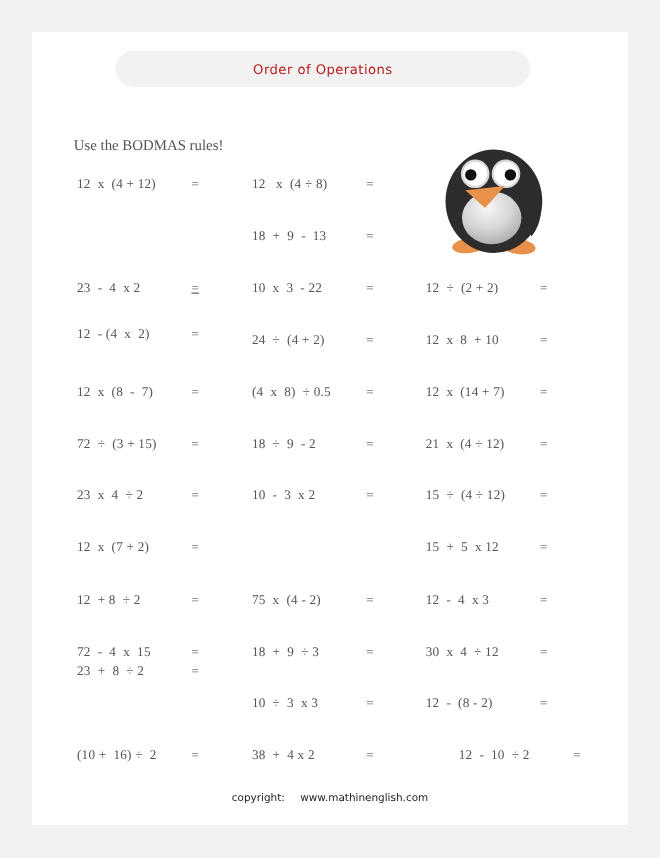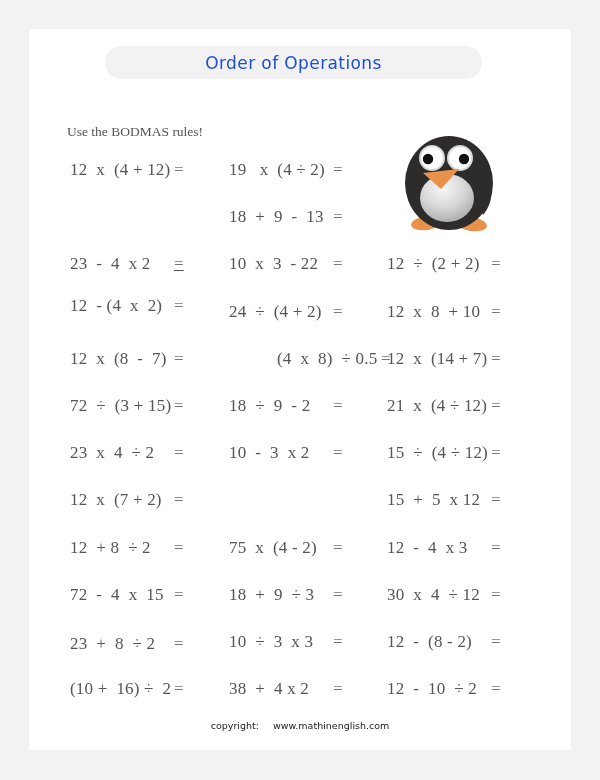--- a/index.html
+++ b/index.html
@@ -31,22 +31,22 @@
     width: 377px;
     height: 33px;
     background: #f2f2f2;
     border-radius: 17px;
     display: flex;
     align-items: center;
     justify-content: center;
   }
   #title-text {
     font-family: "DejaVu Sans", sans-serif;
-    font-size: 17px;
-    color: #1d4ed8;
+    font-size: 12px;
+    color: #b91c1c;
     letter-spacing: 0.4px;
   }
 
   
   #namerow {
     position: absolute;
     left: 36px;
     top: 59px;
     width: 470px;
     height: 22px;
@@ -83,21 +83,21 @@
   #problems {
     position: absolute;
     left: 0;
     top: 0;
     width: 542px;
     height: 721px;
   }
   .prob {
     position: absolute;
     font-family: "Liberation Serif", serif;
-    font-size: 17px;
+    font-size: 12px;
     color: #555555;
     white-space: pre;
     letter-spacing: 0.2px;
   }
   .prob .eq {
     color: #777777;
   }
   .col1 { left: 41px;  width: 150px; }
   .col2 { left: 200px; width: 150px; }
   .col3 { left: 358px; width: 150px; }
@@ -172,42 +172,42 @@
   <div id="problems">
       <div class="prob col1" style="top: 131px;"><span class="expr">12  x  (4 + 12)</span><span class="eq">=</span><span></span></div>
       <div class="prob col1" style="top: 225.4px; text-decoration: underline;"><span class="expr">23  -  4  x 2</span><span class="eq">=</span><span></span></div>
       <div class="prob col1" style="top: 267px;"><span class="expr">12  - (4  x  2)</span><span class="eq">=</span><span></span></div>
       <div class="prob col1" style="top: 319.8px;"><span class="expr">12  x  (8  -  7)</span><span class="eq">=</span><span></span></div>
       <div class="prob col1" style="top: 367px;"><span class="expr">72  ÷  (3 + 15)</span><span class="eq">=</span><span></span></div>
       <div class="prob col1" style="top: 414.2px;"><span class="expr">23  x  4  ÷ 2</span><span class="eq">=</span><span></span></div>
       <div class="prob col1" style="top: 461.4px;"><span class="expr">12  x  (7 + 2)</span><span class="eq">=</span><span></span></div>
       <div class="prob col1" style="top: 508.6px;"><span class="expr">12  + 8  ÷ 2</span><span class="eq">=</span><span></span></div>
       <div class="prob col1" style="top: 555.8px;"><span class="expr">72  -  4  x  15</span><span class="eq">=</span><span></span></div>
-      <div class="prob col1" style="top: 605px;"><span class="expr">23  +  8  ÷ 2</span><span class="eq">=</span><span></span></div>
+      <div class="prob col1" style="top: 574px;"><span class="expr">23  +  8  ÷ 2</span><span class="eq">=</span><span></span></div>
       <div class="prob col1" style="top: 650.2px;"><span class="expr">(10 +  16) ÷  2</span><span class="eq">=</span><span></span></div>
-      <div class="prob col2" style="top: 131px;"><span class="expr">19   x  (4 ÷ 2)</span><span class="eq">=</span><span></span></div>
+      <div class="prob col2" style="top: 131px;"><span class="expr">12   x  (4 ÷ 8)</span><span class="eq">=</span><span></span></div>
       <div class="prob col2" style="top: 178.2px;"><span class="expr">18  +  9  -  13</span><span class="eq">=</span><span></span></div>
       <div class="prob col2" style="top: 225.4px;"><span class="expr">10  x  3  - 22</span><span class="eq">=</span><span></span></div>
       <div class="prob col2" style="top: 272.6px;"><span class="expr">24  ÷  (4 + 2)</span><span class="eq">=</span><span></span></div>
-      <div class="prob col2" style="top: 319.8px; margin-left: 48px;"><span class="expr">(4  x  8)  ÷ 0.5</span><span class="eq">=</span><span></span></div>
+      <div class="prob col2" style="top: 319.8px;"><span class="expr">(4  x  8)  ÷ 0.5</span><span class="eq">=</span><span></span></div>
       <div class="prob col2" style="top: 367px;"><span class="expr">18  ÷  9  - 2</span><span class="eq">=</span><span></span></div>
       <div class="prob col2" style="top: 414.2px;"><span class="expr">10  -  3  x 2</span><span class="eq">=</span><span></span></div>
       <div class="prob col2" style="top: 508.6px;"><span class="expr">75  x  (4 - 2)</span><span class="eq">=</span><span></span></div>
       <div class="prob col2" style="top: 555.8px;"><span class="expr">18  +  9  ÷ 3</span><span class="eq">=</span><span></span></div>
       <div class="prob col2" style="top: 603px;"><span class="expr">10  ÷  3  x 3</span><span class="eq">=</span><span></span></div>
       <div class="prob col2" style="top: 650.2px;"><span class="expr">38  +  4 x 2</span><span class="eq">=</span><span></span></div>
       <div class="prob col3" style="top: 225.4px;"><span class="expr">12  ÷  (2 + 2)</span><span class="eq">=</span><span></span></div>
       <div class="prob col3" style="top: 272.6px;"><span class="expr">12  x  8  + 10</span><span class="eq">=</span><span></span></div>
       <div class="prob col3" style="top: 319.8px;"><span class="expr">12  x  (14 + 7)</span><span class="eq">=</span><span></span></div>
       <div class="prob col3" style="top: 367px;"><span class="expr">21  x  (4 ÷ 12)</span><span class="eq">=</span><span></span></div>
       <div class="prob col3" style="top: 414.2px;"><span class="expr">15  ÷  (4 ÷ 12)</span><span class="eq">=</span><span></span></div>
       <div class="prob col3" style="top: 461.4px;"><span class="expr">15  +  5  x 12</span><span class="eq">=</span><span></span></div>
       <div class="prob col3" style="top: 508.6px;"><span class="expr">12  -  4  x 3</span><span class="eq">=</span><span></span></div>
       <div class="prob col3" style="top: 555.8px;"><span class="expr">30  x  4  ÷ 12</span><span class="eq">=</span><span></span></div>
       <div class="prob col3" style="top: 603px;"><span class="expr">12  -  (8 - 2)</span><span class="eq">=</span><span></span></div>
-      <div class="prob col3" style="top: 650.2px;"><span class="expr">12  -  10  ÷ 2</span><span class="eq">=</span><span></span></div>
+      <div class="prob col3" style="top: 650.2px; margin-left: 30px;"><span class="expr">12  -  10  ÷ 2</span><span class="eq">=</span><span></span></div>
     </div>
 
   <div id="footer">
     <span class="cw">copyright:</span><span>www.mathinenglish.com</span>
   </div>
 
 </div>
 
 </body></html>

